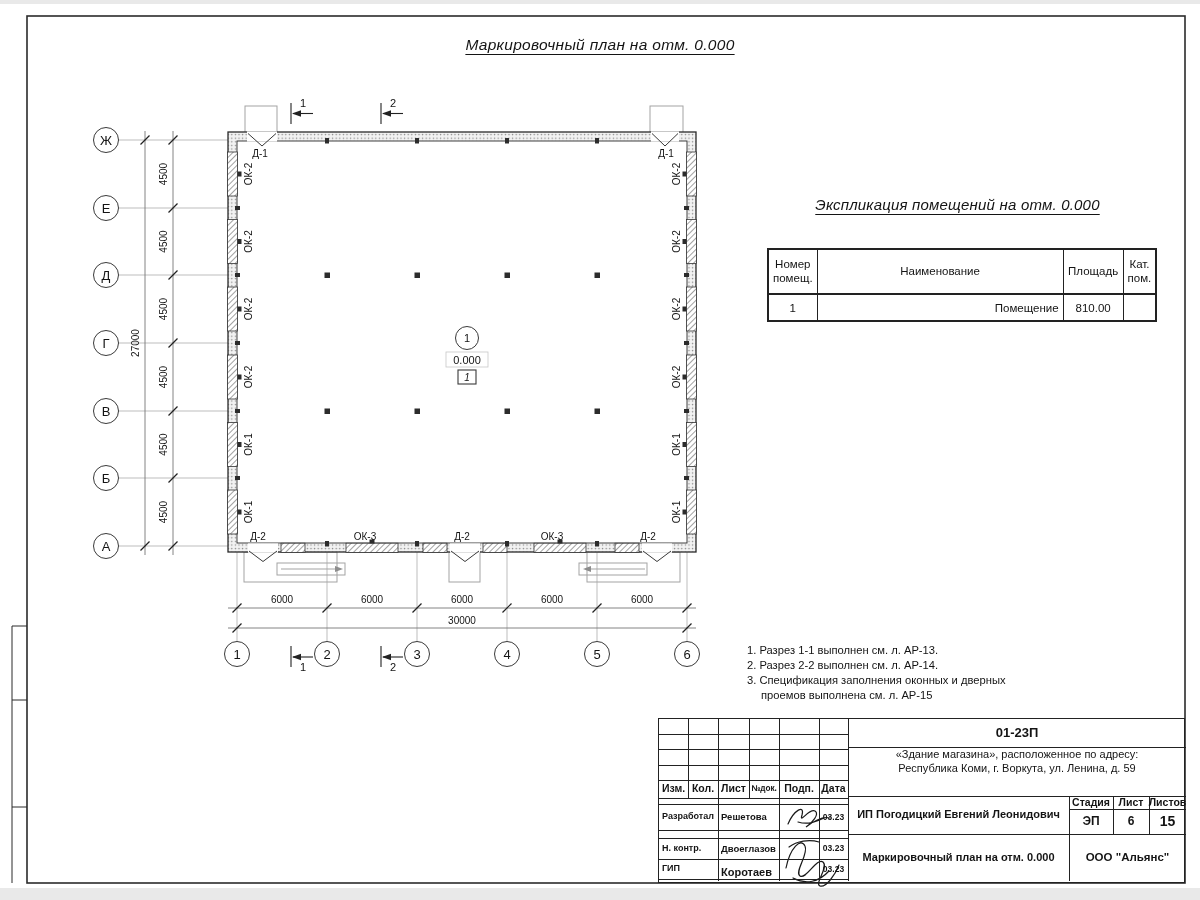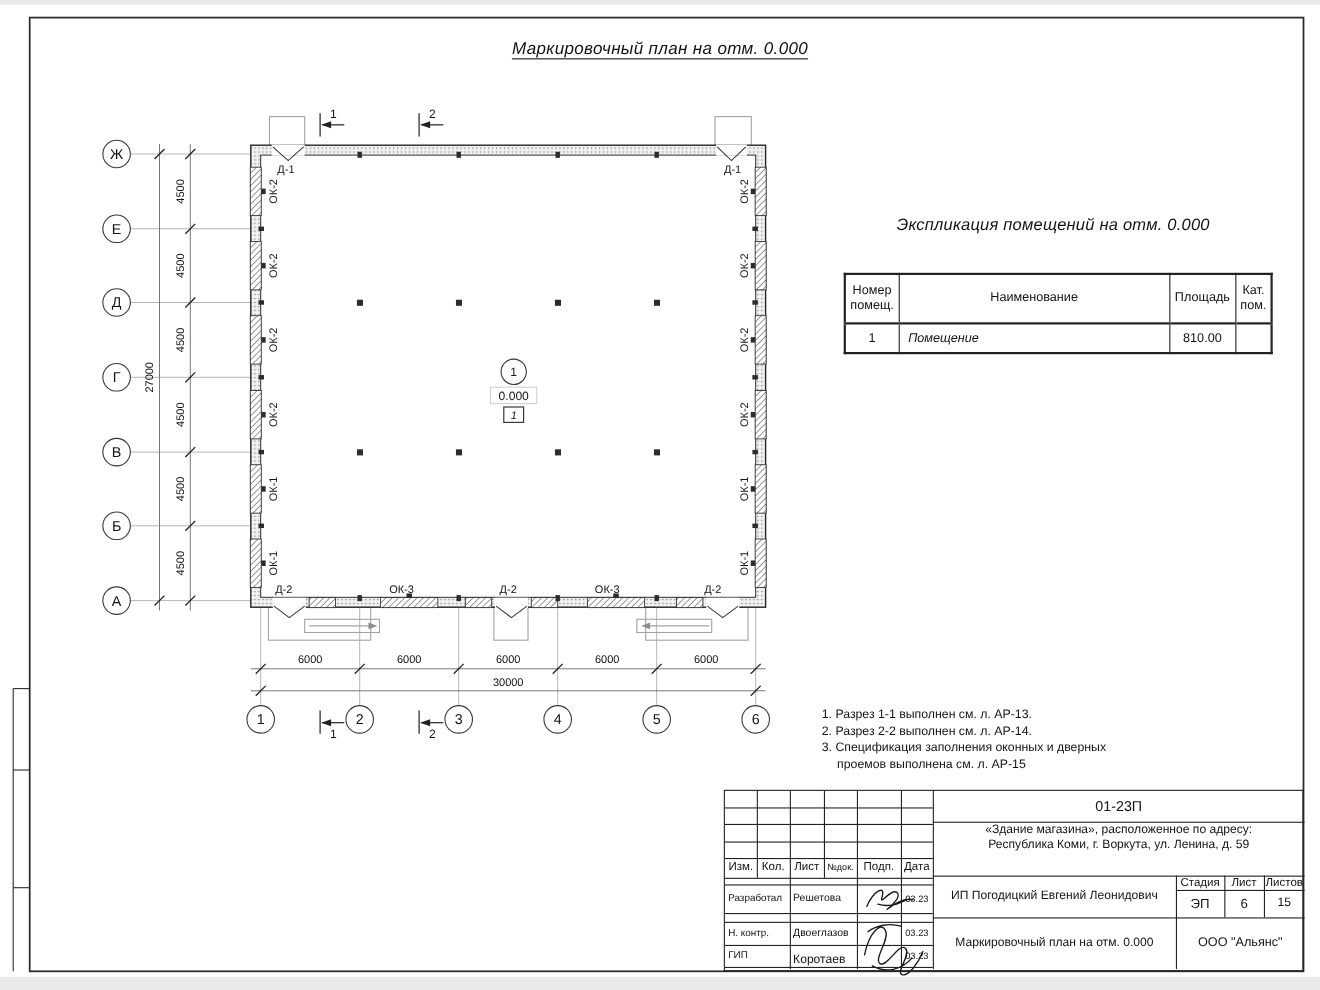--- a/index.html
+++ b/index.html
@@ -7,37 +7,37 @@
         font-family:"Liberation Sans",sans-serif;color:#141414;background:#e9e9e9;}
   .sheet{position:absolute;left:0;top:4px;width:1200px;height:884px;background:#ffffff;}
   .abs{position:absolute;}
   svg.overlay{position:absolute;left:0;top:0;}
   svg text{font-family:"Liberation Sans",sans-serif;fill:#141414;}
   .fs10{font-size:10px;} .fs10i{font-size:10px;font-style:italic;} .fs11{font-size:11px;} .fs13{font-size:13px;}
 
   .main-title{left:380px;top:36px;width:440px;text-align:center;font-size:15.5px;font-style:italic;
               text-decoration:underline;text-underline-offset:4px;letter-spacing:.3px;}
   .expl-title{left:767px;top:196px;width:381px;text-align:center;font-size:15px;font-style:italic;
-              text-underline-offset:4px;letter-spacing:.2px;}
+              text-decoration:underline;text-underline-offset:4px;letter-spacing:.2px;}
 
   table.expl{position:absolute;left:767px;top:248px;border-collapse:collapse;table-layout:fixed;
              border:2px solid #222;font-size:11.5px;}
   table.expl th,table.expl td{border:1px solid #222;padding:0 4px;overflow:hidden;}
   table.expl thead tr{height:45px;margin-top:36px;}
   table.expl thead th{font-weight:normal;text-align:center;border-bottom:2px solid #222;line-height:1.15;}
   table.expl tbody tr{height:27px;}
-  .cell-c{text-align:center;} .cell-l{text-align:left;padding-left:8px !important;font-style:italic;}
+  .cell-c{text-align:center;} .cell-l{text-align:right;padding-left:8px !important;}
 
   .notes{left:735px;top:643px;width:292px;font-size:11.2px;line-height:1.34;}
   .notes .note{padding-left:14px;text-indent:-14px;margin-left:12px;}
 
   .tblock{left:658px;top:718px;width:527px;height:165px;border:1.5px solid #222;box-sizing:border-box;}
   .tblock .hl,.tblock .vl{position:absolute;background:#222;}
   .tblock .hl{height:1px;} .tblock .vl{width:1px;}
-  .tb-txt{position:absolute;display:flex;align-items:center;justify-content:center;text-align:center;line-height:1.25;}
+  .tb-txt{position:absolute;display:flex;align-items:center;justify-content:center;text-align:center;line-height:1.25;font-weight:bold;}
   .tb-left{justify-content:flex-start;text-align:left;padding-left:3px;box-sizing:border-box;}
 </style>
 </head>
 <body>
 
 <div class="page">
   <div class="sheet"></div>
 
   <svg class="overlay" width="1200" height="900" viewBox="0 0 1200 900">
     <defs>
@@ -393,16 +393,16 @@
       <div>«Здание магазина», расположенное по адресу:</div>
       <div>Республика Коми, г. Воркута, ул. Ленина, д. 59</div>
     </div>
     <div class="tb-txt" style="left:189px;top:77px;width:221px;height:38px;font-size:11px">ИП Погодицкий Евгений Леонидович</div>
     <div class="tb-txt" style="left:189px;top:115px;width:221px;height:47px;font-size:11px">Маркировочный план на отм. 0.000</div>
     <div class="tb-txt" style="left:410px;top:77px;width:44px;height:13px;font-size:10.5px">Стадия</div>
     <div class="tb-txt" style="left:454px;top:77px;width:36px;height:13px;font-size:10.5px">Лист</div>
     <div class="tb-txt" style="left:490px;top:77px;width:37px;height:13px;font-size:10.5px">Листов</div>
     <div class="tb-txt" style="left:410px;top:90px;width:44px;height:25px;font-size:12px">ЭП</div>
     <div class="tb-txt" style="left:454px;top:90px;width:36px;height:25px;font-size:12px">6</div>
-    <div class="tb-txt" style="left:490px;top:90px;width:37px;height:25px;font-size:11px">15</div>
+    <div class="tb-txt" style="left:490px;top:90px;width:37px;height:25px;font-size:14px">15</div>
     <div class="tb-txt" style="left:410px;top:115px;width:117px;height:47px;font-size:11.5px">ООО "Альянс"</div>
   </div>
 </div>
 
 </body></html>

